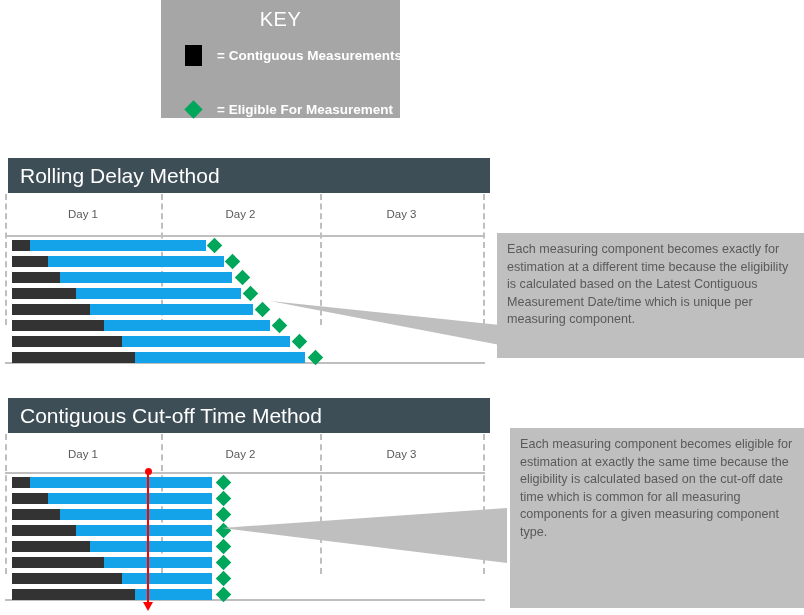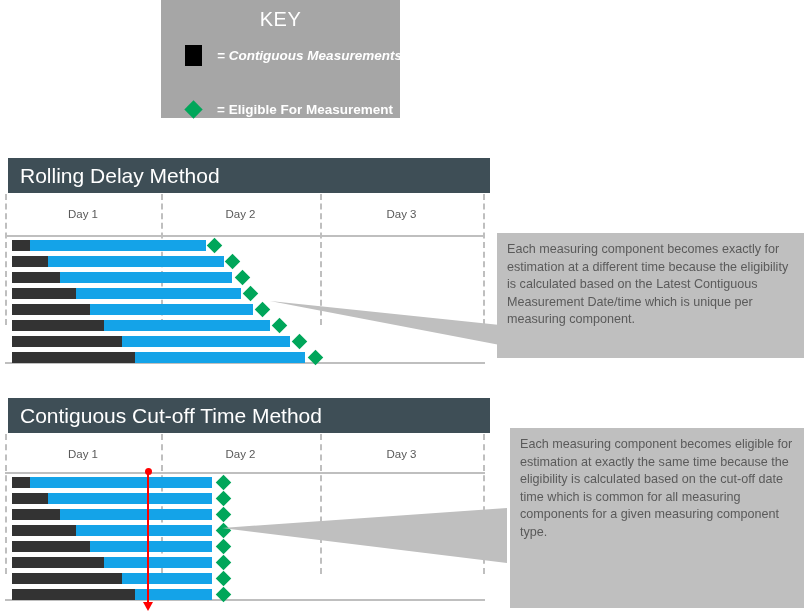--- a/index.html
+++ b/index.html
@@ -188,21 +188,21 @@
     box-sizing: border-box;
   }
   .wedge { position: absolute; }
 </style>
 </head>
 <body>
 
 <div id="key-box">
   <div id="key-title">KEY</div>
 
-  <div class="key-row" style="top:44px;font-style:italic;">
+  <div class="key-row" style="top:44px;">
     <span class="key-swatch-wrap">
         <span class="sw-black"></span>
       </span>
     <span class="key-label">= Contiguous Measurements</span>
   </div>
 
 
   <div class="key-row" style="top:98px;">
     <span class="key-swatch-wrap">
         <span class="sw-diamond"></span>

